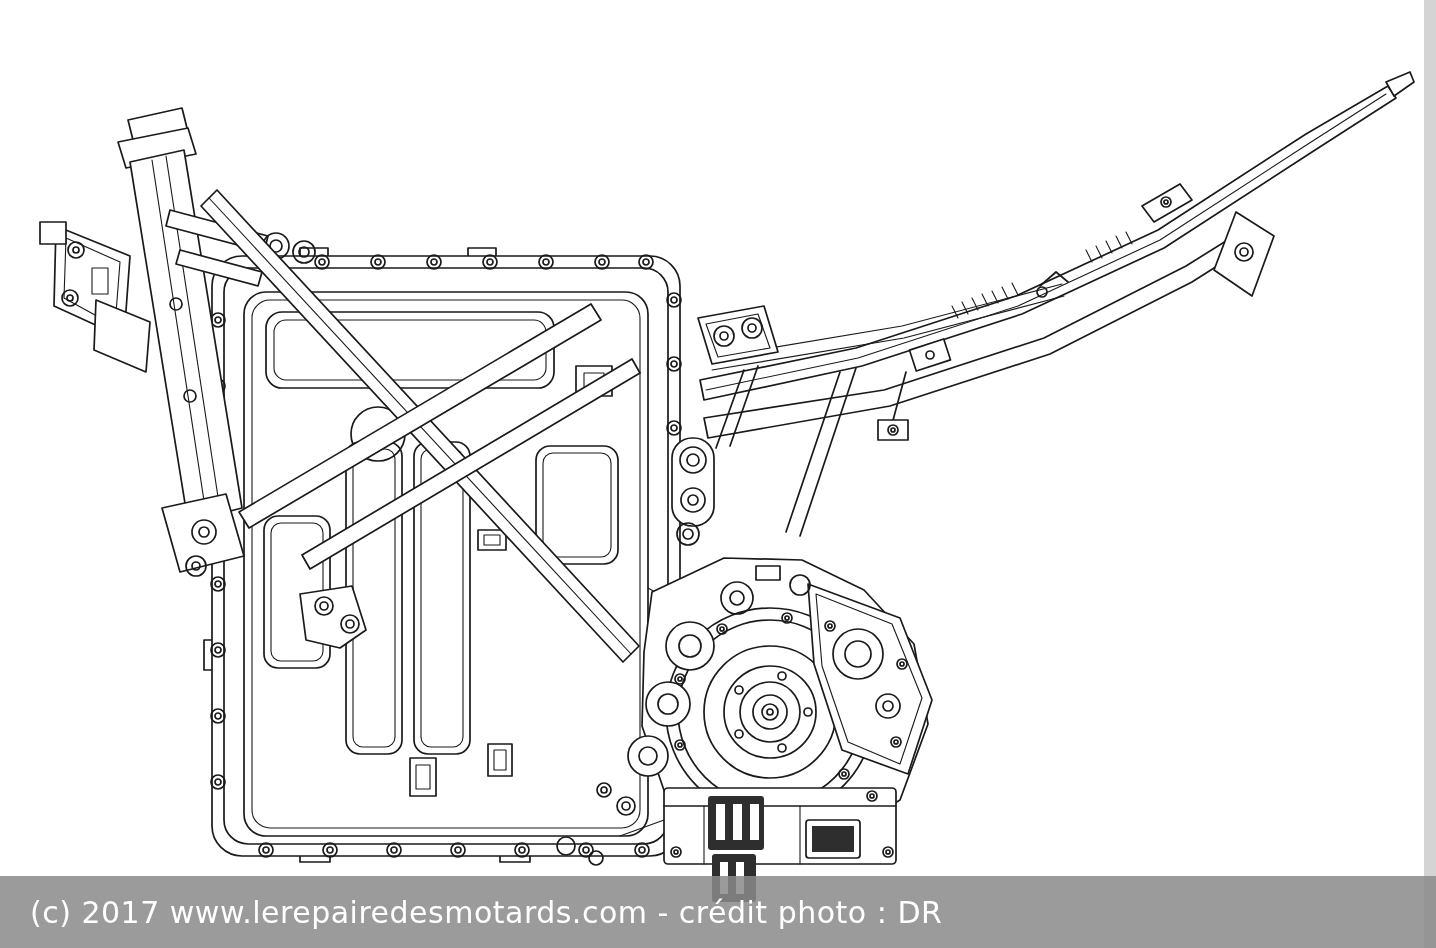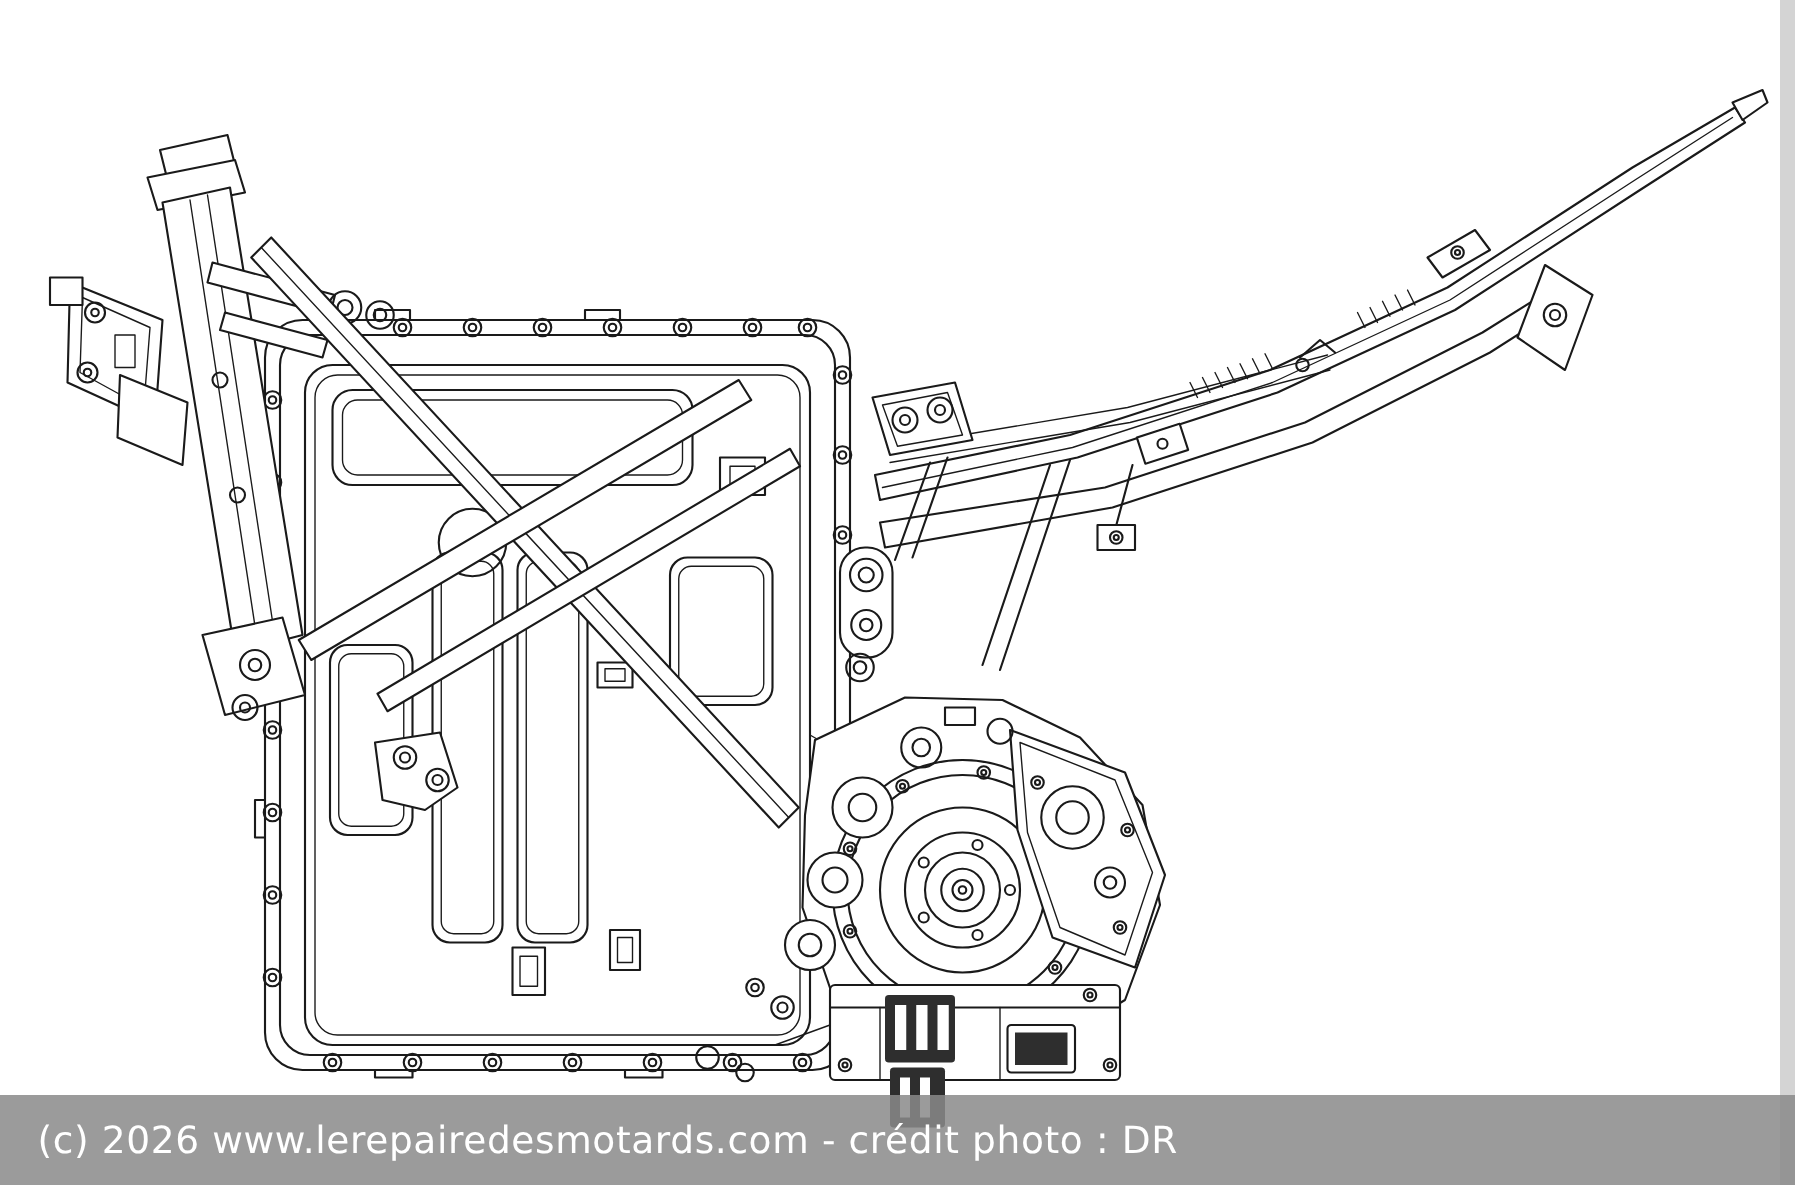--- a/index.html
+++ b/index.html
@@ -258,16 +258,16 @@
           <use href="#boltS" x="888" y="852"></use>
           <use href="#boltS" x="872" y="796"></use>
       </g>
 
     </g>
   </svg>
 
   <div class="right-strip" style="background-color: rgb(212, 212, 212);"></div>
 
   <div class="caption-bar" style="background-color: rgba(138, 138, 138, 0.85);">
-    <span class="caption-text" style="color: rgb(255, 255, 255);">(c) 2026 www.lerepairedesmotards.com - crédit photo : DR</span>
+    <span class="caption-text" style="color: rgb(255, 255, 255);">(c) 2017 www.lerepairedesmotards.com - crédit photo : DR</span>
   </div>
 
 </div>
 
 </body></html>

